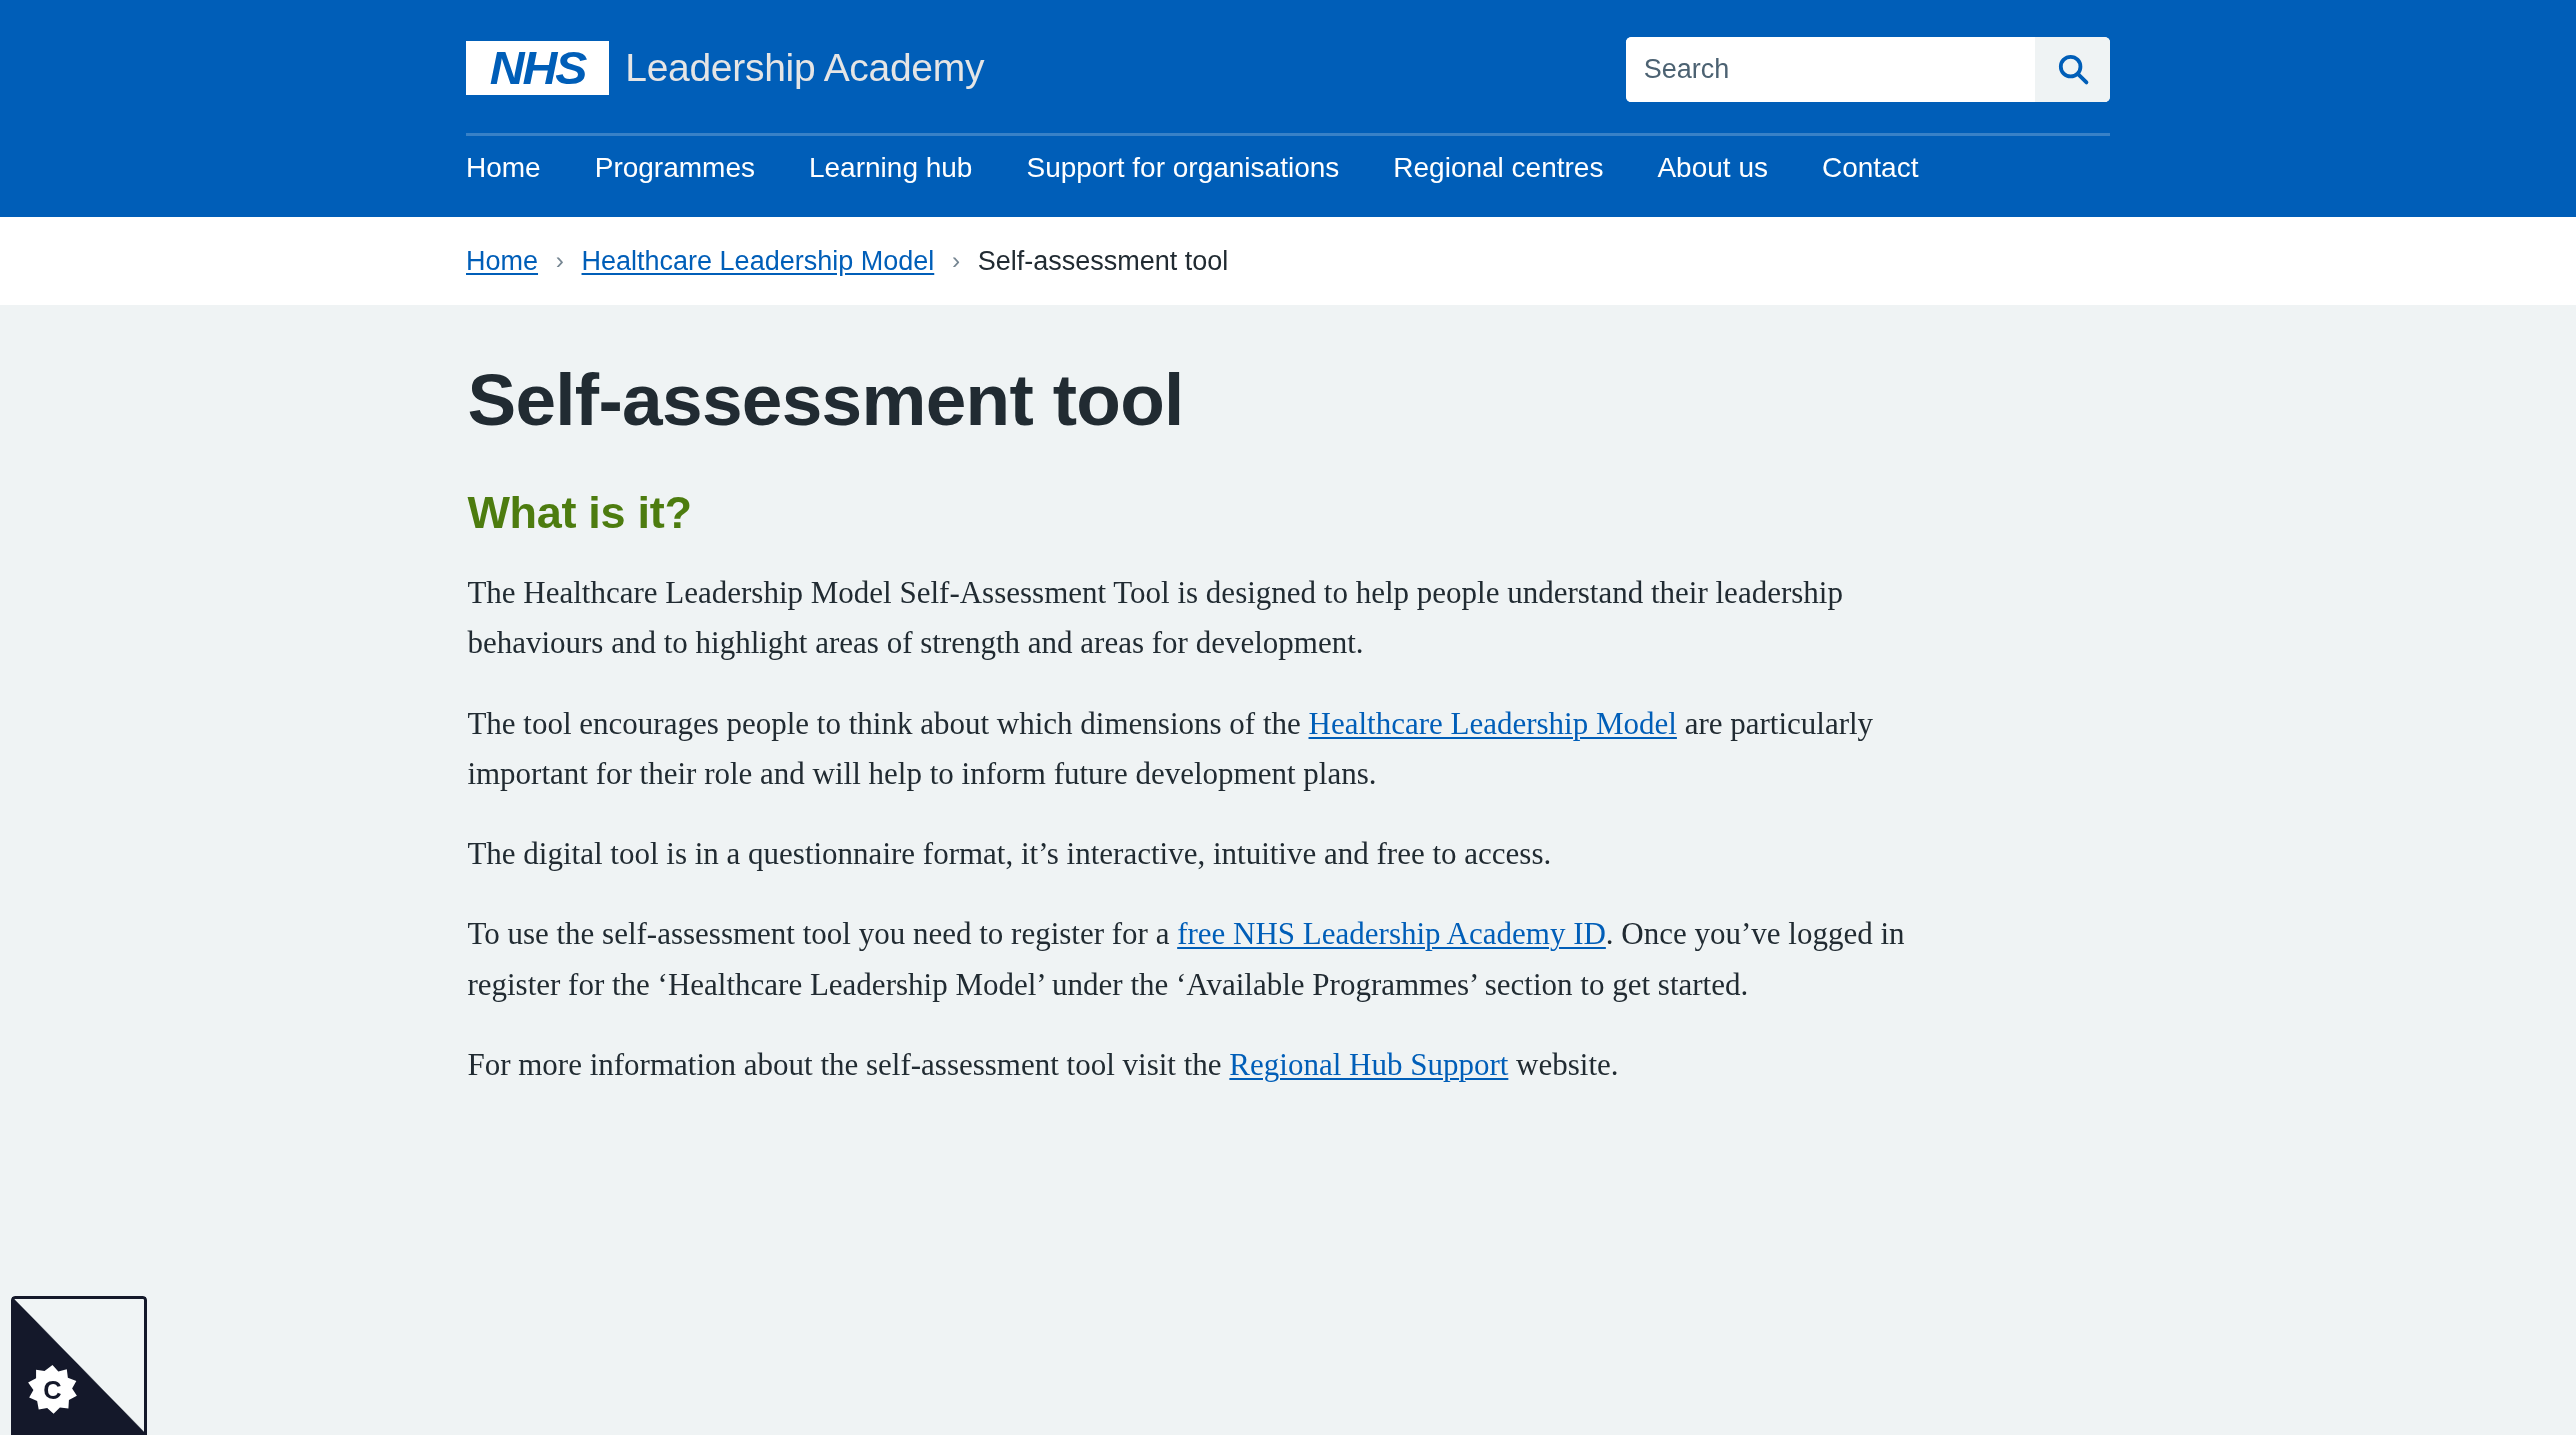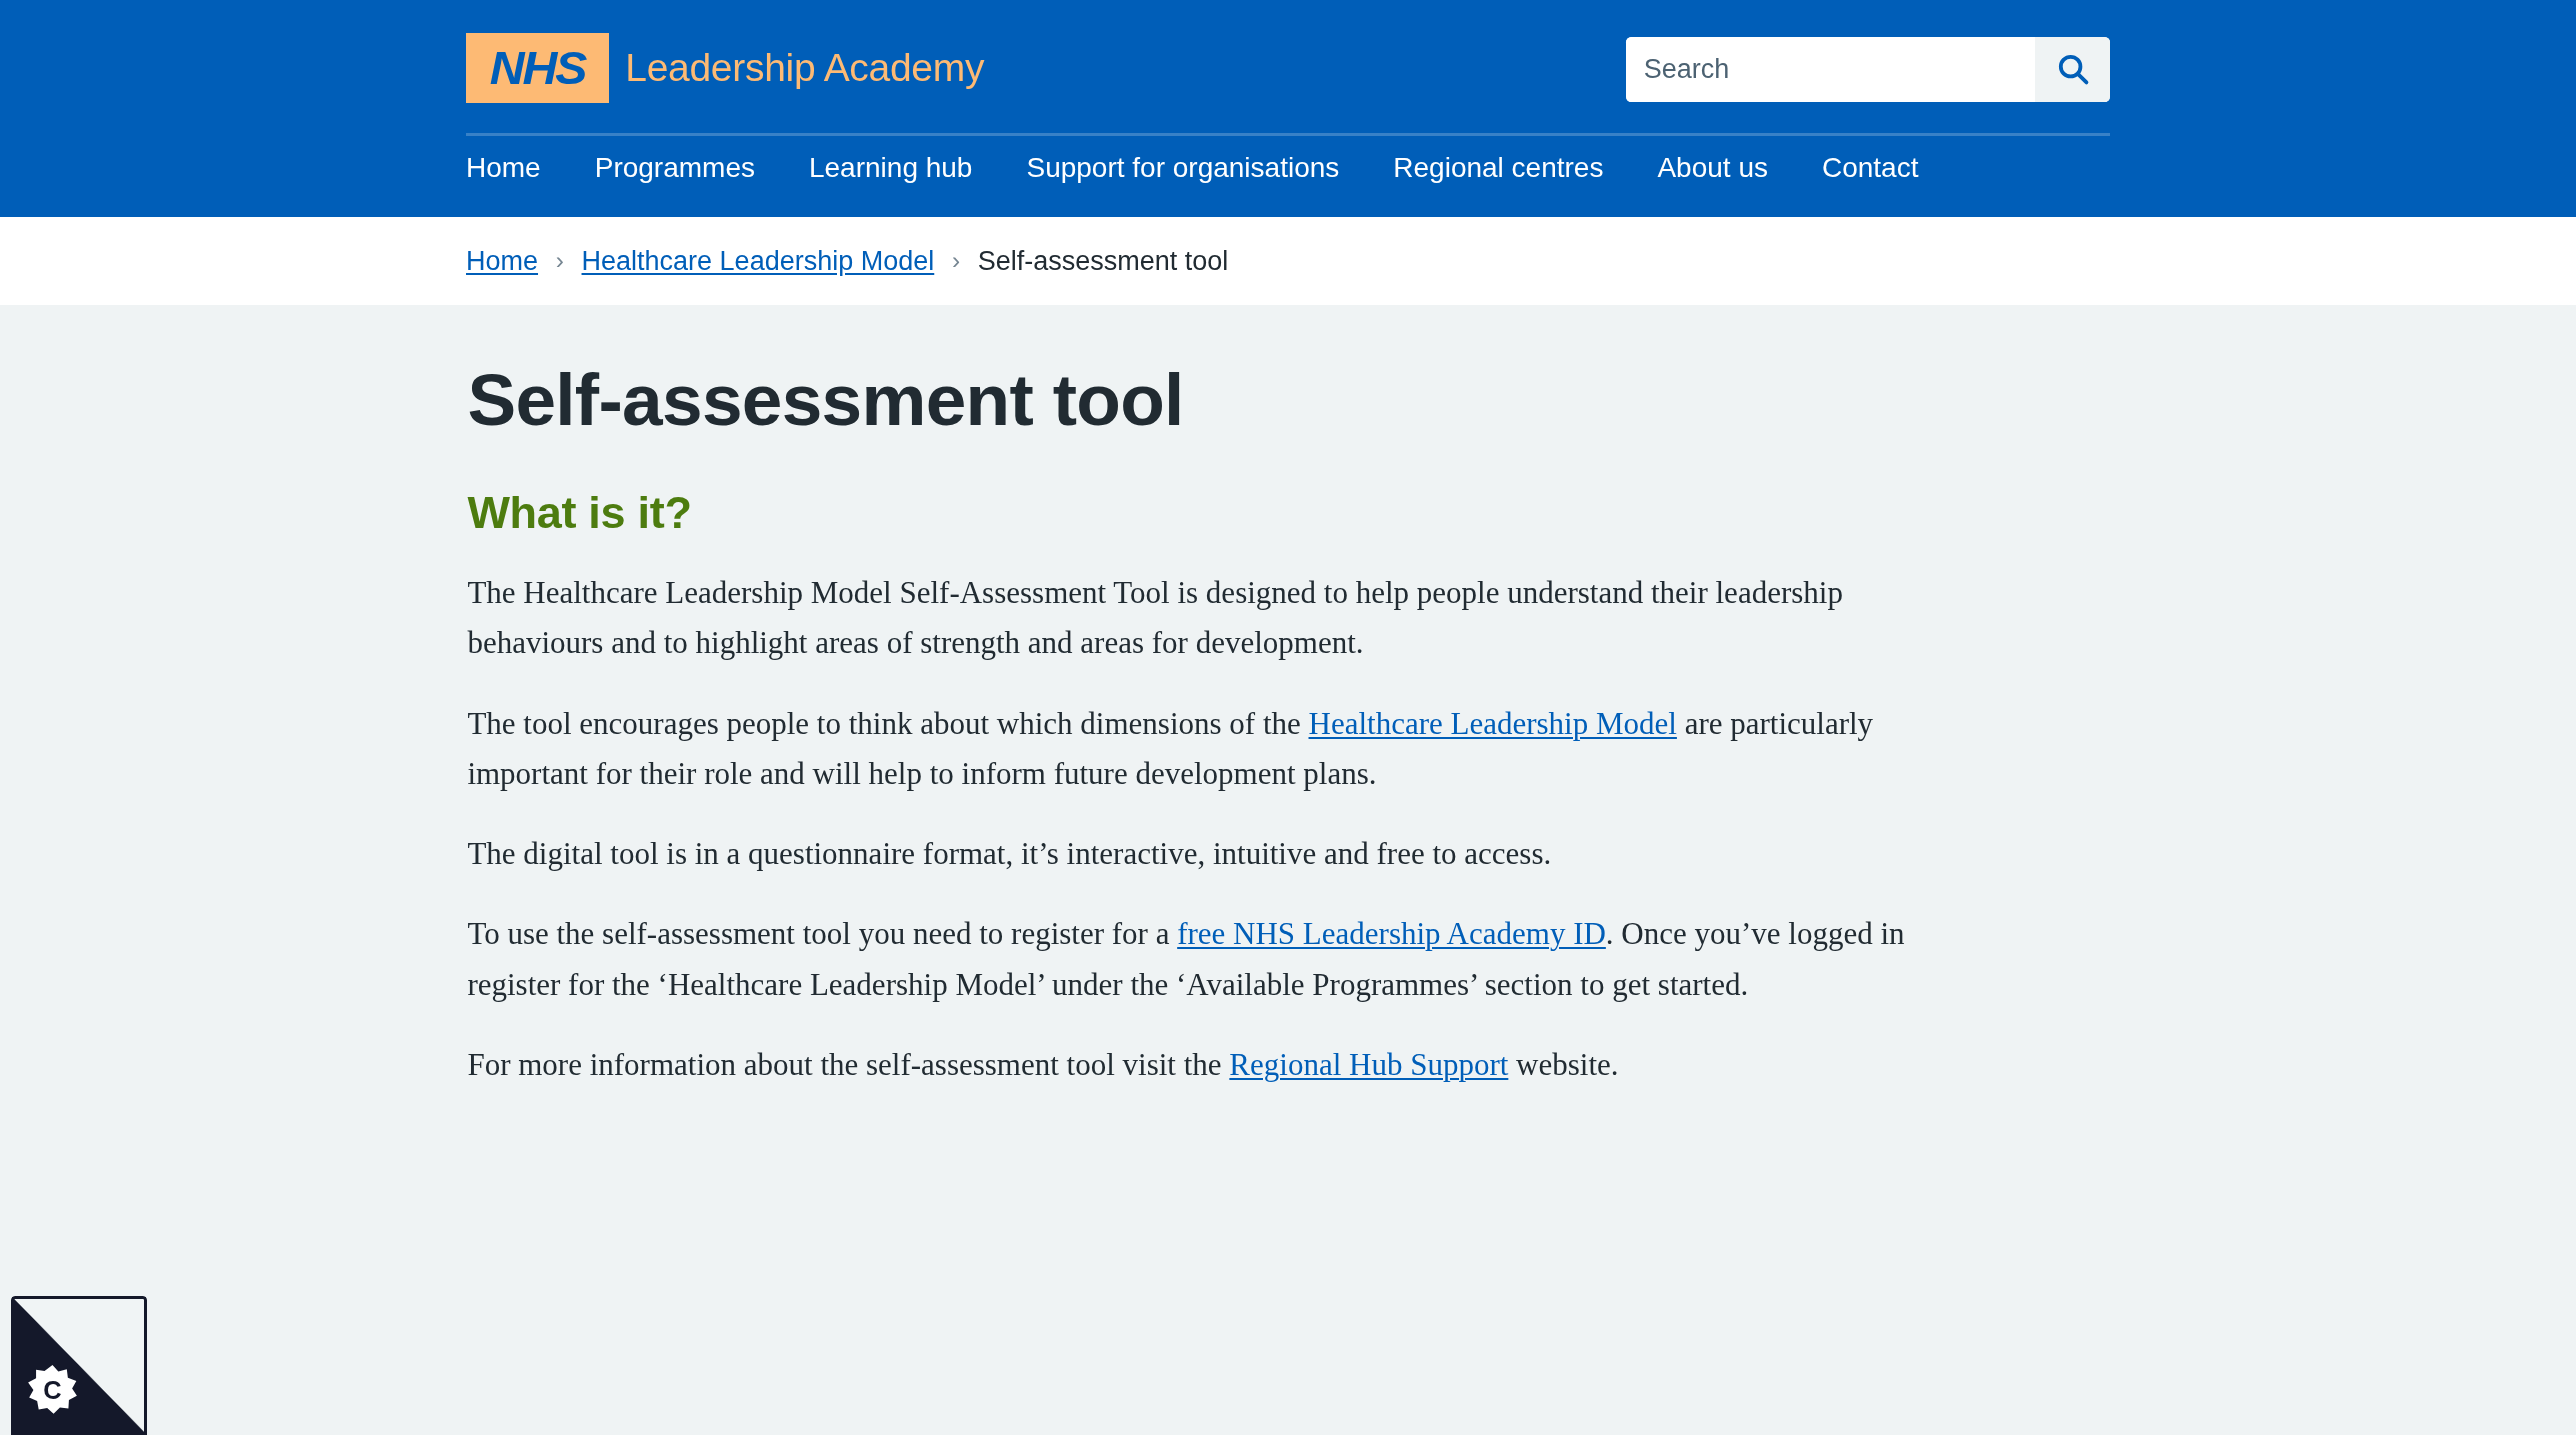--- a/index.html
+++ b/index.html
@@ -30,39 +30,39 @@
     height: 124px;
     padding-top: 12.2px;
   }
   .brand {
     display: flex;
     align-items: center;
     gap: 16.3px;
     text-decoration: none;
   }
   .nhs-logo {
-    background: #fdba74;
+    background: #ffffff;
     width: 143px;
-    height: 70px;
+    height: 54px;
     display: flex;
     align-items: center;
     justify-content: center;
   }
   .nhs-logo span {
     color: #005eb8;
     font-family: "Liberation Sans", sans-serif;
     font-weight: bold;
     font-style: italic;
     font-size: 46px;
     letter-spacing: -2px;
     line-height: 1;
     transform: scaleX(1.05);
   }
   .brand-name {
-    color: #fdba74;
+    color: #e5e5e5;
     font-size: 39px;
     font-weight: 400;
     letter-spacing: -0.3px;
     white-space: nowrap;
   }
 
   
   .search-wrap {
     display: flex;
     align-items: stretch;

